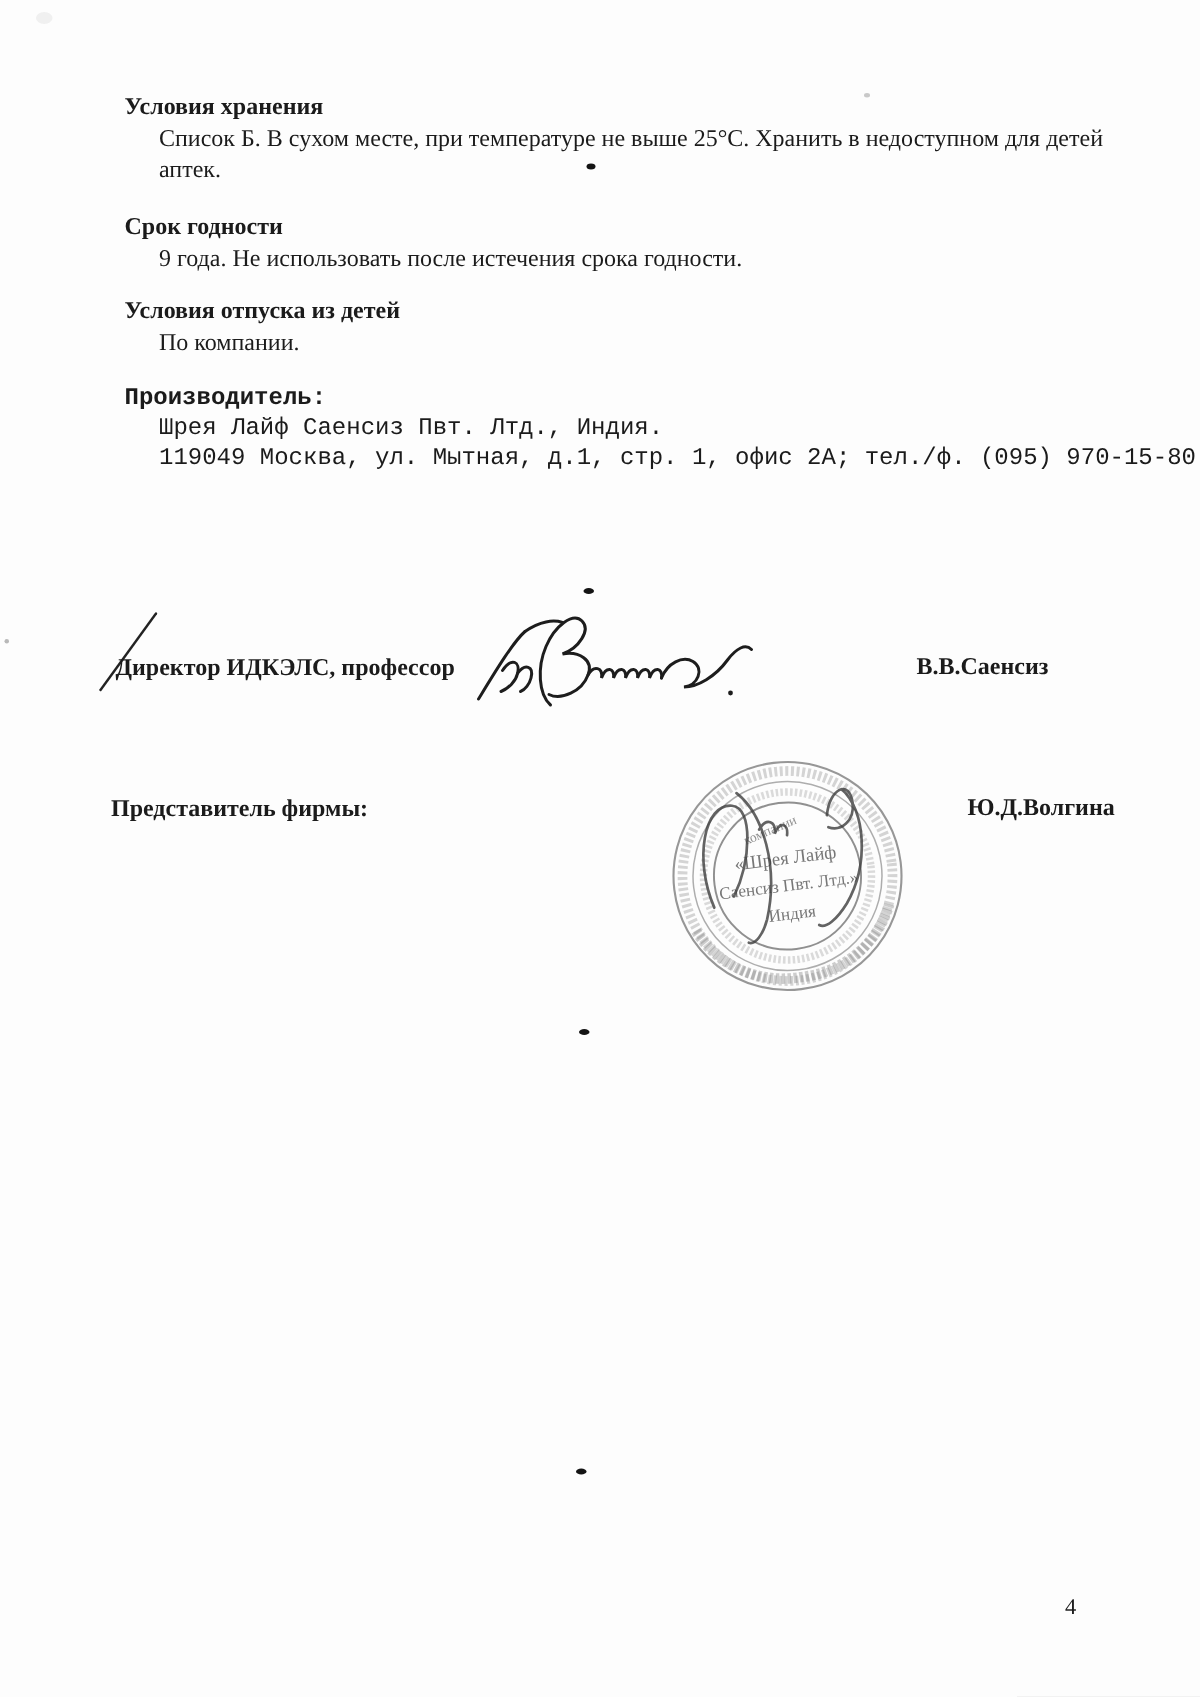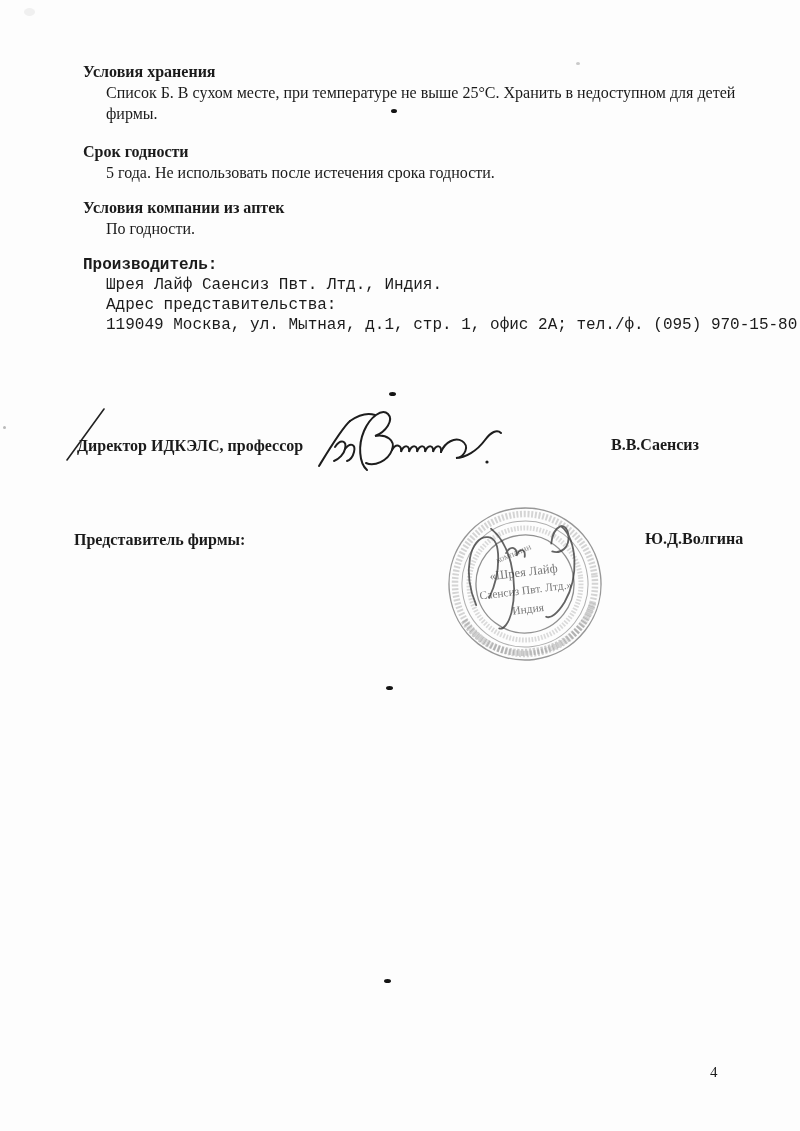--- a/index.html
+++ b/index.html
@@ -28,37 +28,36 @@
   <div class="speck" style="left:3px;top:426px;width:3px;height:3px;background:#b9b9b9;"></div>
 
   <div class="speck" style="left:391px;top:109px;width:6px;height:4px;background:#141414;"></div>
   <div class="speck" style="left:389px;top:392px;width:7px;height:4px;background:#141414;"></div>
   <div class="speck" style="left:386px;top:686px;width:7px;height:4px;background:#141414;"></div>
   <div class="speck" style="left:384px;top:979px;width:7px;height:4px;background:#141414;"></div>
 
   <div class="sec" style="top:61px;">
     <div class="h">Условия хранения</div>
     <div class="line">Список Б. В сухом месте, при температуре не выше 25°С. Хранить в недоступном для детей</div>
-    <div class="line">фирмы.</div>
+    <div class="line">аптек.</div>
   </div>
 
   <div class="sec" style="top:141px;">
     <div class="h">Срок годности</div>
-    <div class="line">5 года. Не использовать после истечения срока годности.</div>
+    <div class="line">9 года. Не использовать после истечения срока годности.</div>
   </div>
 
   <div class="sec" style="top:197px;">
-    <div class="h">Условия компании из аптек</div>
-    <div class="line">По годности.</div>
+    <div class="h">Условия отпуска из детей</div>
+    <div class="line">По компании.</div>
   </div>
 
   <div class="sec lh20" style="top:255px;font-family:Liberation Mono, monospace;">
     <div class="h">Производитель:</div>
     <div class="line">Шрея Лайф Саенсиз Пвт. Лтд., Индия.</div>
-    <div class="line">Адрес представительства:</div>
     <div class="line">119049 Москва, ул. Мытная, д.1, стр. 1, офис 2А; тел./ф. (095) 970-15-80</div>
   </div>
 
   <svg style="left:60px;top:406px;" width="50" height="58" viewBox="0 0 50 58">
     <line x1="7" y1="54" x2="44" y2="3" stroke="#222" stroke-width="1.6" stroke-linecap="round"></line>
   </svg>
 
   <div class="role" style="left:77px;top:437px;">Директор ИДКЭЛС, профессор</div>
 
   <svg style="left:314px;top:404px;" width="200" height="72" viewBox="0 0 200 72" fill="none" stroke="#1d1d1d" stroke-width="2" stroke-linecap="round">

